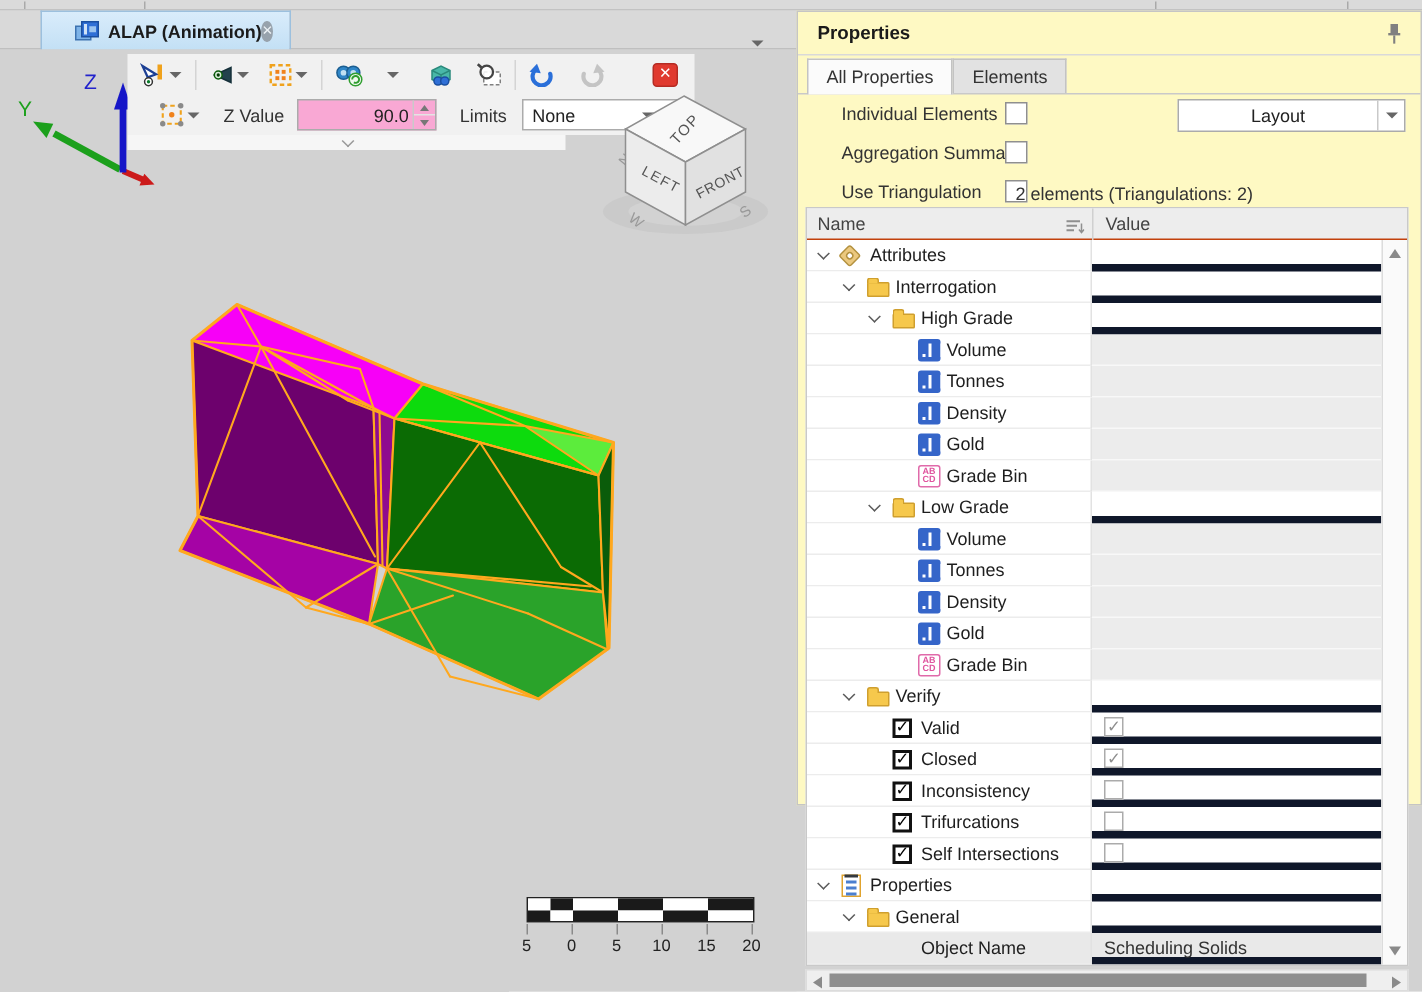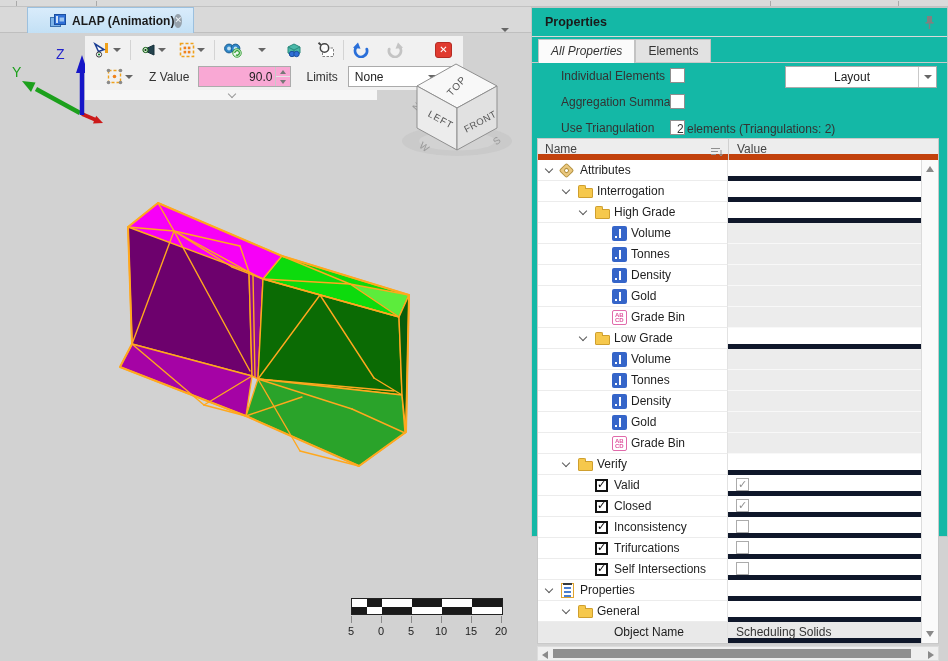--- a/index.html
+++ b/index.html
@@ -49,40 +49,40 @@
 
   
   .scalebar{position:absolute;left:350px;top:565px;width:158px;height:48px;}
   .sbar{position:absolute;left:1px;top:0;width:152px;height:17px;border:1px solid #222;background:#fff;}
   .seg{position:absolute;height:7.5px;}
   .seg.b{background:#1a1a1a;}.seg.w{background:#fff;}
   .tick2{position:absolute;top:18px;width:1px;height:7px;background:#8a8a8a;}
   .slabel{position:absolute;top:27px;width:22px;text-align:center;font-size:11px;color:#222;}
 
   
-  .right-panel{position:absolute;left:531px;top:7px;width:417px;height:530px;background:#14b8a6;border:1px solid #c5c5c5;}
+  .right-panel{position:absolute;left:531px;top:7px;width:417px;height:530px;background:#fef9c3;border:1px solid #c5c5c5;}
   .panel-title-bar{position:absolute;left:0;top:0;right:0;height:29px;border-bottom:1px solid #d9d9d9;}
   .panel-title{position:absolute;left:13px;top:7px;font-size:12.5px;font-weight:bold;color:#1a1a1a;}
   .pin{position:absolute;right:12px;top:7px;}
   .ptabs{position:absolute;left:6px;top:31px;height:24px;display:flex;z-index:2;}
   .ptab{height:23px;line-height:22px;padding:0 12px;font-size:12px;color:#333;background:#e2e2e2;border:1px solid #c3c3c3;border-bottom:none;}
-  .ptab.active{background:#fbfbfb;height:24px;font-style:italic;}
+  .ptab.active{background:#fbfbfb;height:24px;}
   .ptabs-line{position:absolute;left:0;right:0;top:54px;height:1px;background:#c9c9c9;z-index:1;}
   .options{position:absolute;left:0;top:55px;right:0;height:75px;}
   .opt-row{position:absolute;left:16px;right:0;height:18px;}
   .opt-label{position:absolute;left:13px;top:1px;font-size:12px;color:#333;white-space:nowrap;}
   .optcbx{position:absolute;left:122px;top:0;width:15px;height:15px;background:#fff;border:1px solid #8f8f8f;}
   .layout-combo{position:absolute;left:253px;top:3px;width:152px;height:22px;background:#fff;border:1px solid #ababab;display:flex;align-items:center;}
   .lc-text{flex:1;text-align:center;font-size:12px;color:#222;}
   .lc-arrow{width:18px;height:100%;border-left:1px solid #c9c9c9;display:flex;align-items:center;justify-content:center;}
   .summary{position:absolute;left:145px;top:59px;font-size:12px;color:#333;white-space:nowrap;}
 
   
   .grid{position:absolute;left:5px;top:130px;width:402px;height:506px;border:1px solid #c9c9c9;background:#fff;}
-  .ghead{position:absolute;left:0;top:0;right:0;height:21px;background:#ededed;border-bottom:6px solid #c2410c;}
+  .ghead{position:absolute;left:0;top:0;right:0;height:21px;background:#ededed;border-bottom:1px solid #c2410c;}
   .gh-name{position:absolute;left:7px;top:3px;font-size:12px;color:#444;}
   .sort-ic{position:absolute;left:172px;top:5px;}
   .gh-div{position:absolute;left:190px;top:0;width:1px;height:21px;background:#d0d0d0;}
   .gh-value{position:absolute;left:199px;top:3px;font-size:12px;color:#444;}
   .tree{position:absolute;left:0;top:21px;width:383px;height:483px;overflow:hidden;}
   .trow{position:relative;height:21px;}
   .ncell{position:absolute;left:0;top:0;width:190px;height:21px;background:#fff;border-right:1px solid #e2e2e2;border-bottom:1px solid #ececec;}
   .ncell.shade{background:#e9e9e9;}
   .exp{position:absolute;top:6px;width:6px;height:6px;border-right:1.5px solid #5a5a5a;border-bottom:1.5px solid #5a5a5a;transform:rotate(45deg);}
   .nlabel{position:absolute;top:3px;font-size:12px;line-height:15px;color:#1e1e1e;white-space:nowrap;}

